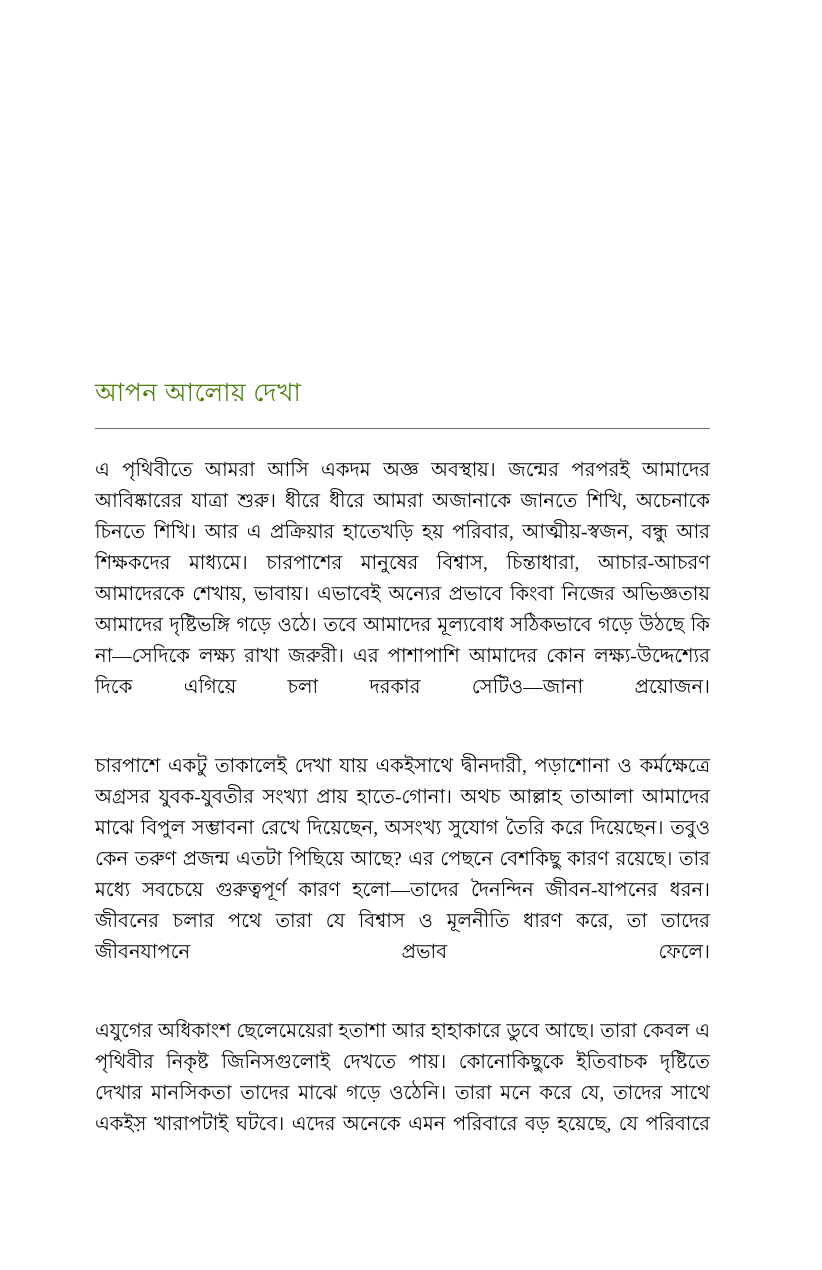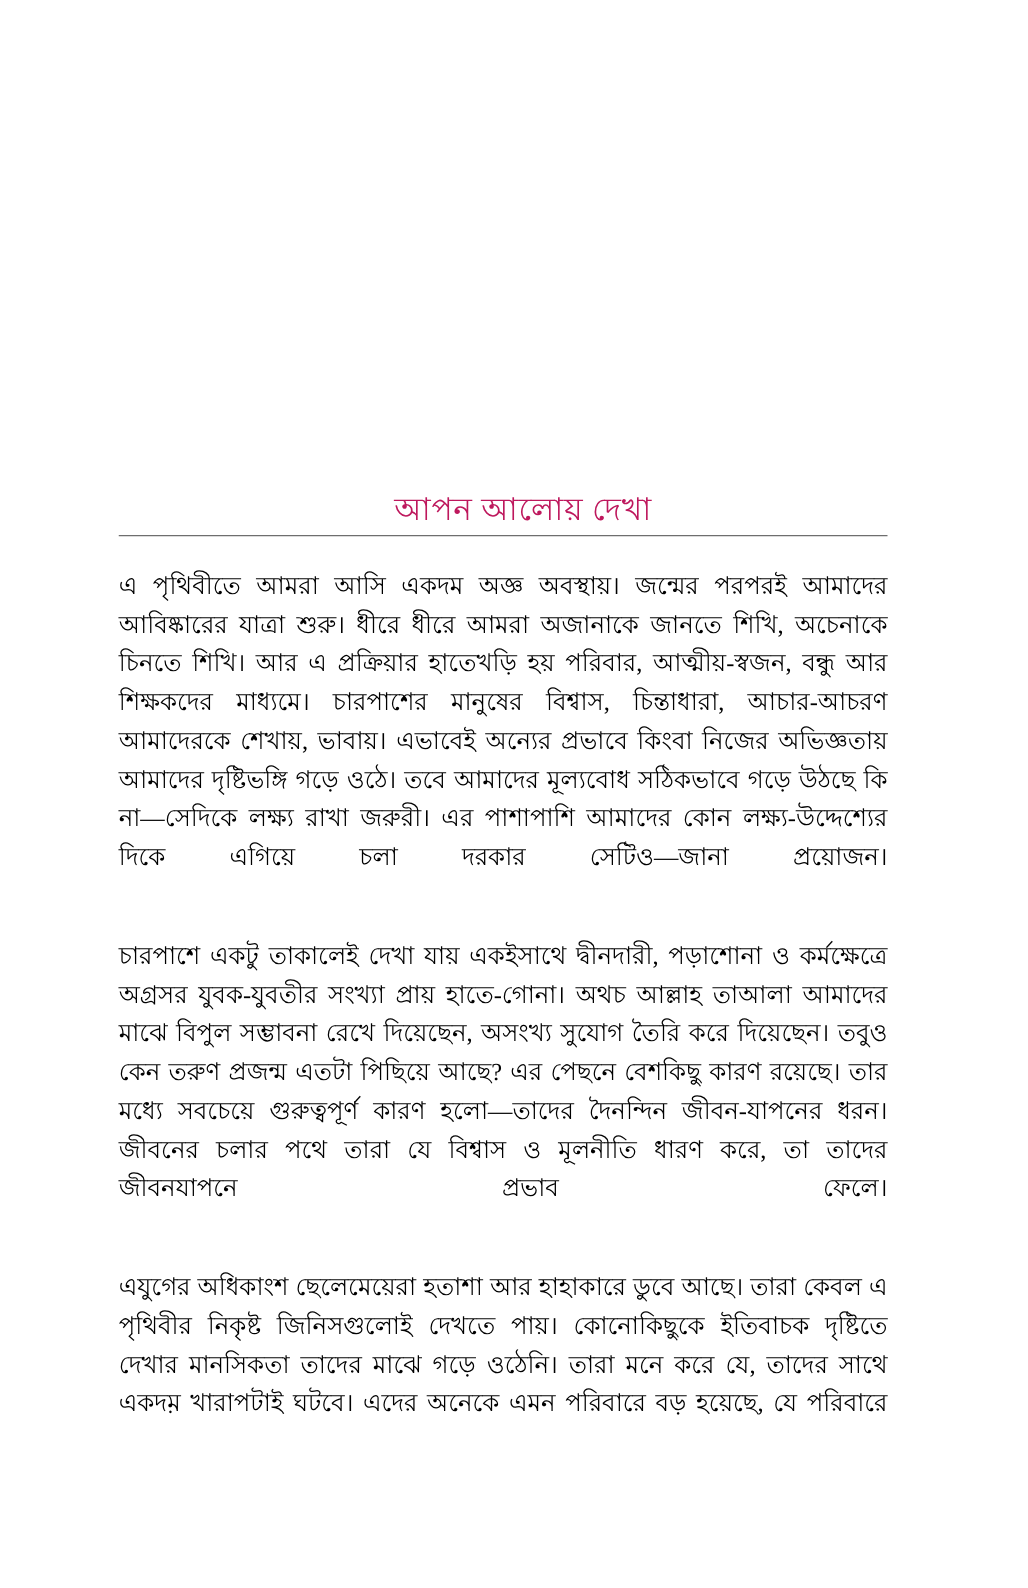--- a/index.html
+++ b/index.html
@@ -28,34 +28,33 @@
   
   .content {
     position: absolute;
     left: 95px;
     top: 0;
     width: 615px;
   }
 
   
   .chapter-title {
-    margin: 16px;
+    margin: 0;
     padding: 0;
     position: absolute;
     left: 0;
     top: 376px;
     width: 615px;
     font-family: "Liberation Serif", "DejaVu Serif", serif;
     font-size: 25px;
     line-height: 34px;
     font-weight: 400;
     letter-spacing: 0.6px;
-    color: #be185d;
+    color: #4d7c0f;
     white-space: nowrap;
-    text-align: center;
   }
 
   
   .title-rule {
     position: absolute;
     left: 0;
     top: 428px;
     width: 615px;
     height: 0;
     border: 0;
@@ -102,18 +101,18 @@
 
   <div class="content">
 
     <h1 class="chapter-title">আপন আলোয় দেখা</h1>
 
     <hr class="title-rule">
 
     <div class="body-block">
       <p class="body-par">এ পৃথিবীতে আমরা আসি একদম অজ্ঞ অবস্থায়। জন্মের পরপরই আমাদের আবিষ্কারের যাত্রা শুরু। ধীরে ধীরে আমরা অজানাকে জানতে শিখি, অচেনাকে চিনতে শিখি। আর এ প্রক্রিয়ার হাতেখড়ি হয় পরিবার, আত্মীয়-স্বজন, বন্ধু আর শিক্ষকদের মাধ্যমে। চারপাশের মানুষের বিশ্বাস, চিন্তাধারা, আচার-আচরণ আমাদেরকে শেখায়, ভাবায়। এভাবেই অন্যের প্রভাবে কিংবা নিজের অভিজ্ঞতায় আমাদের দৃষ্টিভঙ্গি গড়ে ওঠে। তবে আমাদের মূল্যবোধ সঠিকভাবে গড়ে উঠছে কি না—সেদিকে লক্ষ্য রাখা জরুরী। এর পাশাপাশি আমাদের কোন লক্ষ্য-উদ্দেশ্যের দিকে এগিয়ে চলা দরকার সেটিও—জানা প্রয়োজন।</p>
       <p class="body-par">চারপাশে একটু তাকালেই দেখা যায় একইসাথে দ্বীনদারী, পড়াশোনা ও কর্মক্ষেত্রে অগ্রসর যুবক-যুবতীর সংখ্যা প্রায় হাতে-গোনা। অথচ আল্লাহ তাআলা আমাদের মাঝে বিপুল সম্ভাবনা রেখে দিয়েছেন, অসংখ্য সুযোগ তৈরি করে দিয়েছেন। তবুও কেন তরুণ প্রজন্ম এতটা পিছিয়ে আছে? এর পেছনে বেশকিছু কারণ রয়েছে। তার মধ্যে সবচেয়ে গুরুত্বপূর্ণ কারণ হলো—তাদের দৈনন্দিন জীবন-যাপনের ধরন। জীবনের চলার পথে তারা যে বিশ্বাস ও মূলনীতি ধারণ করে, তা তাদের জীবনযাপনে প্রভাব ফেলে।</p>
-      <p class="body-par">এযুগের অধিকাংশ ছেলেমেয়েরা হতাশা আর হাহাকারে ডুবে আছে। তারা কেবল এ পৃথিবীর নিকৃষ্ট জিনিসগুলোই দেখতে পায়। কোনোকিছুকে ইতিবাচক দৃষ্টিতে দেখার মানসিকতা তাদের মাঝে গড়ে ওঠেনি। তারা মনে করে যে, তাদের সাথে একদম় খারাপটাই ঘটবে। এদের অনেকে এমন পরিবারে বড় হয়েছে, যে পরিবারে</p>
+      <p class="body-par">এযুগের অধিকাংশ ছেলেমেয়েরা হতাশা আর হাহাকারে ডুবে আছে। তারা কেবল এ পৃথিবীর নিকৃষ্ট জিনিসগুলোই দেখতে পায়। কোনোকিছুকে ইতিবাচক দৃষ্টিতে দেখার মানসিকতা তাদের মাঝে গড়ে ওঠেনি। তারা মনে করে যে, তাদের সাথে একইস় খারাপটাই ঘটবে। এদের অনেকে এমন পরিবারে বড় হয়েছে, যে পরিবারে</p>
     </div>
 
   </div>
 
 </div>
 
 </body></html>

